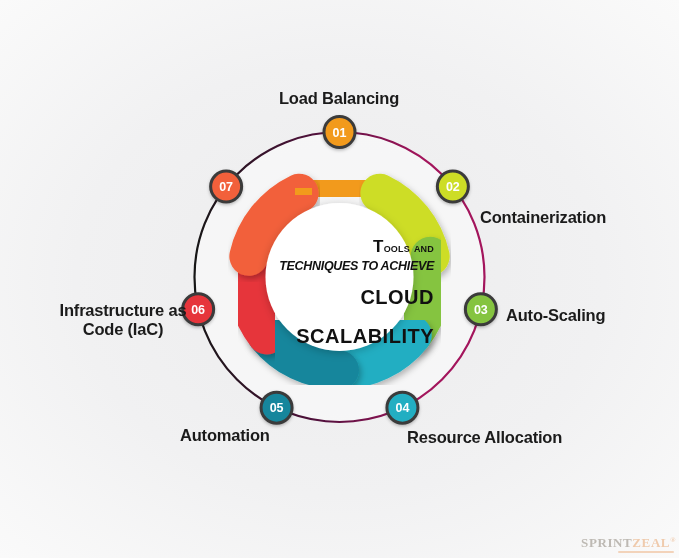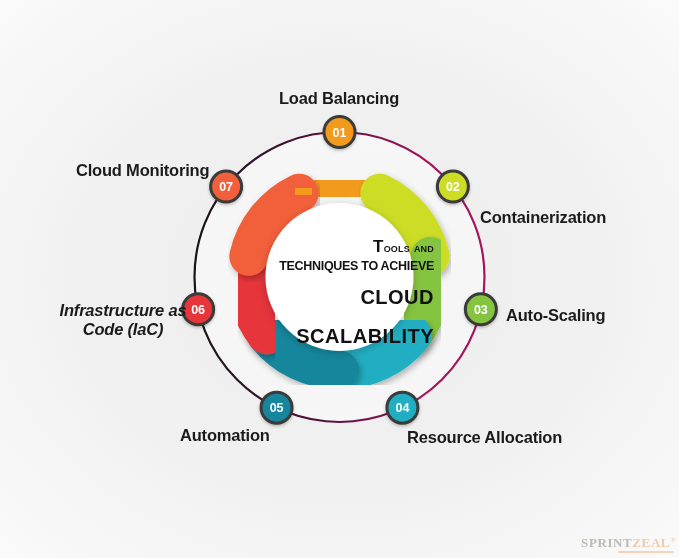--- a/index.html
+++ b/index.html
@@ -15,29 +15,29 @@
   .label{
     position:absolute;
     font-weight:700;font-size:16.5px;color:#1b1b1b;
     white-space:nowrap;letter-spacing:-0.2px;
   }
   .label-load{left:339px;top:89px;transform:translateX(-50%);}
   .label-container{left:480px;top:164px;margin-top:44px;}
   .label-auto{left:506px;top:306px;}
   .label-resource{left:407px;top:428px;}
   .label-automation{left:180px;top:426px;}
-  .label-infra{left:53px;top:301px;width:140px;text-align:center;white-space:normal;line-height:1.18;font-style:italic;}
+  .label-infra{left:53px;top:301px;width:140px;text-align:center;white-space:normal;line-height:1.18;}
   .label-cloudmon{left:76px;top:161px;}
   .center-text{
     position:absolute;left:339px;top:237px;width:190px;
     transform:translateX(-50%);text-align:right;color:#111;
   }
   .ct-line1{font-size:13.5px;font-weight:700;letter-spacing:0.2px;}
   .ct-line1::first-letter{font-size:17px;}
-  .ct-line2{font-size:12.5px;font-weight:700;letter-spacing:-0.3px;margin-top:2px;}
+  .ct-line2{font-size:12.5px;font-weight:700;letter-spacing:-0.3px;margin-top:2px;font-style:italic;}
   .ct-line3{font-size:20px;font-weight:700;letter-spacing:0.5px;margin-top:13px;}
   .ct-line4{font-size:20px;font-weight:700;letter-spacing:0.5px;margin-top:16px;}
   .badge-num{
     font-family:"Liberation Sans",sans-serif;
     font-size:12.5px;font-weight:700;fill:#ffffff;
   }
   .logo{
     position:absolute;right:3px;bottom:5px;text-align:right;opacity:0.85;
   }
   .logo-word{
@@ -123,21 +123,20 @@
       </g>
     </g>
   </svg>
 
   <div class="label label-load">Load Balancing</div>
   <div class="label label-container">Containerization</div>
   <div class="label label-auto">Auto-Scaling</div>
   <div class="label label-resource">Resource Allocation</div>
   <div class="label label-automation">Automation</div>
   <div class="label label-infra">Infrastructure as Code (IaC)</div>
-  <div class="label label-cloudmon">Cloud Monitoring</div>
 
   <div class="center-text">
     <div class="ct-line1" style="font-variant:small-caps;">Tools and</div>
     <div class="ct-line2">TECHNIQUES TO ACHIEVE</div>
     <div class="ct-line3">CLOUD</div>
     <div class="ct-line4">SCALABILITY</div>
   </div>
 
   <div class="logo">
     <div class="logo-word"><span class="lg-gray">SPRINT</span><span class="lg-orange">ZEAL</span><span class="lg-reg">®</span></div>

